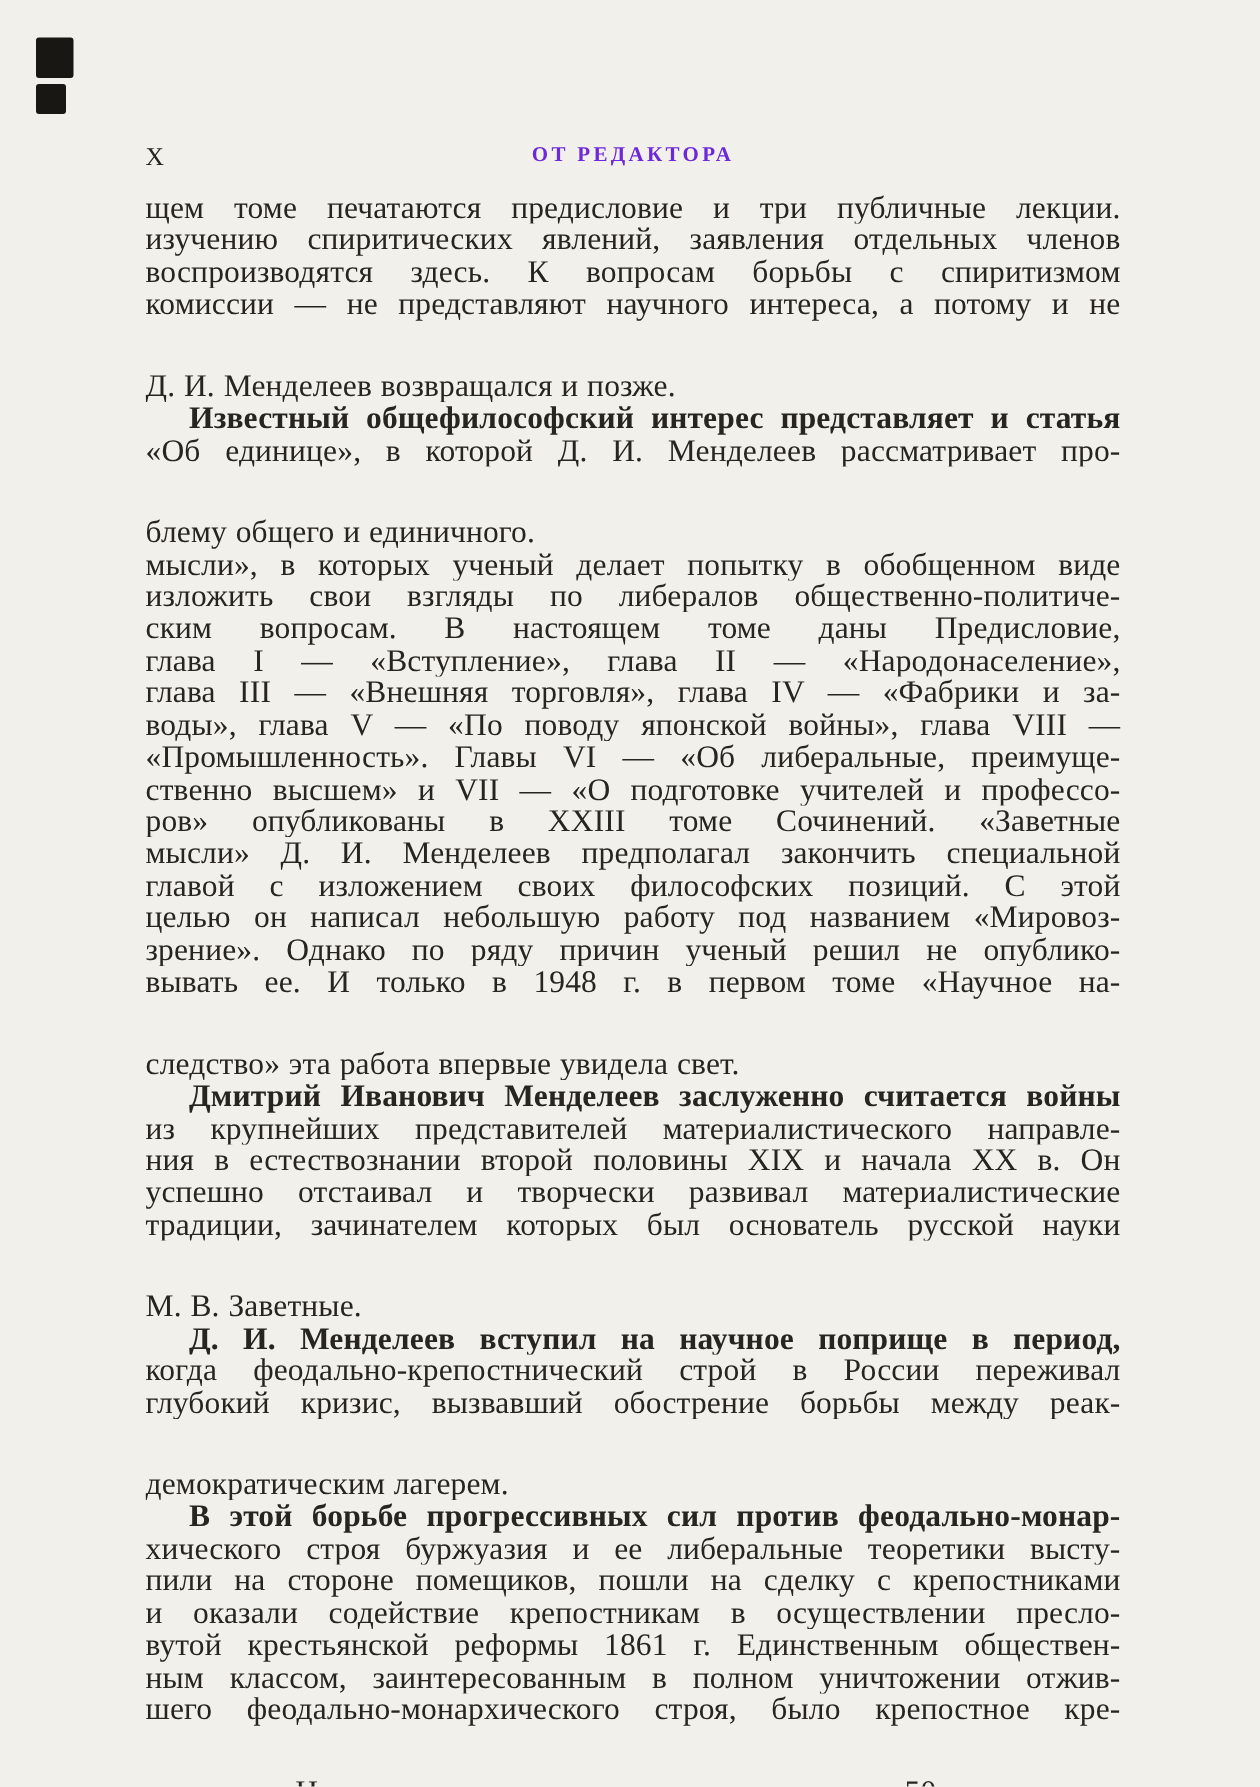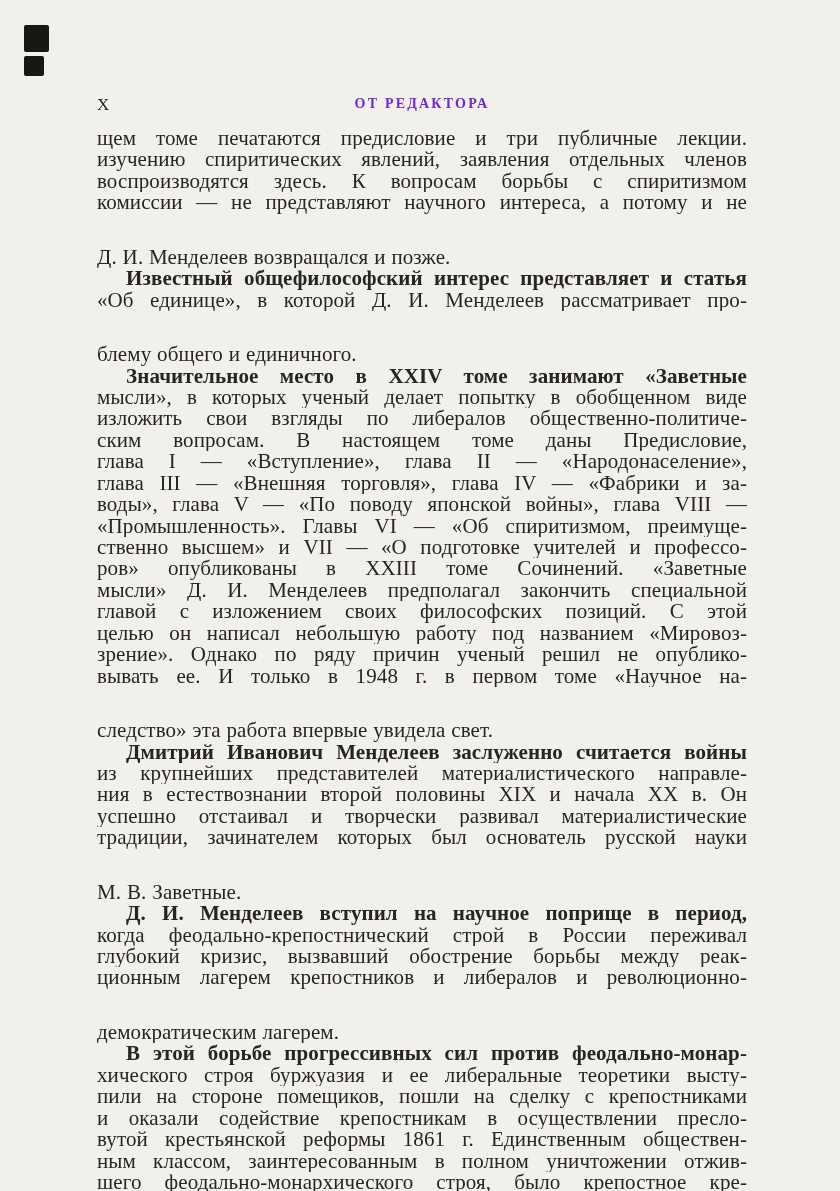--- a/index.html
+++ b/index.html
@@ -94,28 +94,27 @@
         <div class="line">воспроизводятся здесь. К вопросам борьбы с спиритизмом</div>
         <div class="line">комиссии — не представляют научного интереса, а потому и не</div>
         <div class="line last">Д. И. Менделеев возвращался и позже.</div>
       </div>
       <div class="paragraph">
         <div class="line indent">Известный общефилософский интерес представляет и статья</div>
         <div class="line">«Об единице», в которой Д. И. Менделеев рассматривает про-</div>
         <div class="line last">блему общего и единичного.</div>
       </div>
       <div class="paragraph">
-        <div class="line indent">Значительное место в XXIV томе занимают «Заветные</div>
         <div class="line">мысли», в которых ученый делает попытку в обобщенном виде</div>
         <div class="line">изложить свои взгляды по либералов общественно-политиче-</div>
         <div class="line">ским вопросам. В настоящем томе даны Предисловие,</div>
         <div class="line">глава I — «Вступление», глава II — «Народонаселение»,</div>
         <div class="line">глава III — «Внешняя торговля», глава IV — «Фабрики и за-</div>
         <div class="line">воды», глава V — «По поводу японской войны», глава VIII —</div>
-        <div class="line">«Промышленность». Главы VI — «Об спиритизмом, преимуще-</div>
+        <div class="line">«Промышленность». Главы VI — «Об либеральные, преимуще-</div>
         <div class="line">ственно высшем» и VII — «О подготовке учителей и профессо-</div>
         <div class="line">ров» опубликованы в XXIII томе Сочинений. «Заветные</div>
         <div class="line">мысли» Д. И. Менделеев предполагал закончить специальной</div>
         <div class="line">главой с изложением своих философских позиций. С этой</div>
         <div class="line">целью он написал небольшую работу под названием «Мировоз-</div>
         <div class="line">зрение». Однако по ряду причин ученый решил не опублико-</div>
         <div class="line">вывать ее. И только в 1948 г. в первом томе «Научное на-</div>
         <div class="line last">следство» эта работа впервые увидела свет.</div>
       </div>
       <div class="paragraph">
@@ -123,21 +122,20 @@
         <div class="line">из крупнейших представителей материалистического направле-</div>
         <div class="line">ния в естествознании второй половины XIX и начала XX в. Он</div>
         <div class="line">успешно отстаивал и творчески развивал материалистические</div>
         <div class="line">традиции, зачинателем которых был основатель русской науки</div>
         <div class="line last">М. В. Заветные.</div>
       </div>
       <div class="paragraph">
         <div class="line indent">Д. И. Менделеев вступил на научное поприще в период,</div>
         <div class="line">когда феодально-крепостнический строй в России переживал</div>
         <div class="line">глубокий кризис, вызвавший обострение борьбы между реак-</div>
-        <div class="line">ционным лагерем крепостников и либералов и революционно-</div>
         <div class="line last">демократическим лагерем.</div>
       </div>
       <div class="paragraph">
         <div class="line indent">В этой борьбе прогрессивных сил против феодально-монар-</div>
         <div class="line">хического строя буржуазия и ее либеральные теоретики высту-</div>
         <div class="line">пили на стороне помещиков, пошли на сделку с крепостниками</div>
         <div class="line">и оказали содействие крепостникам в осуществлении пресло-</div>
         <div class="line">вутой крестьянской реформы 1861 г. Единственным обществен-</div>
         <div class="line">ным классом, заинтересованным в полном уничтожении отжив-</div>
         <div class="line">шего феодально-монархического строя, было крепостное кре-</div>

